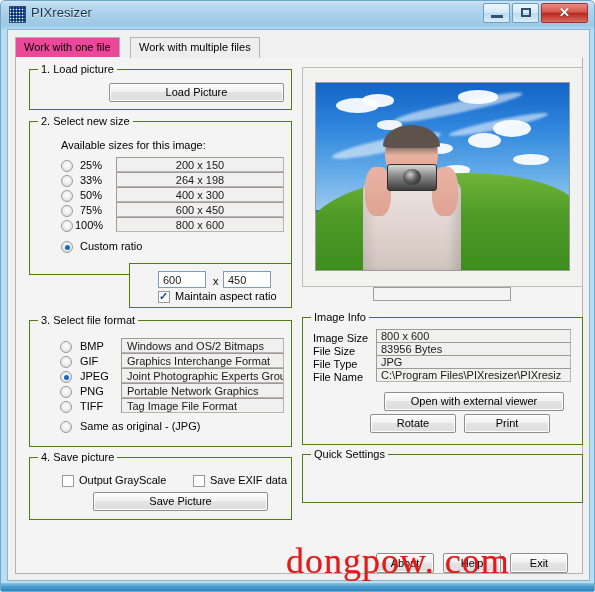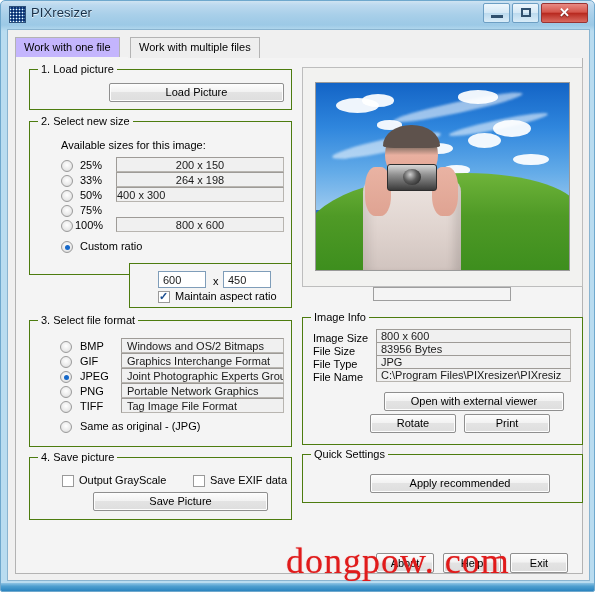--- a/index.html
+++ b/index.html
@@ -119,21 +119,21 @@
     position: absolute;
     left: 7px; top: 7px;
     width: 568px;
     height: 22px;
   }
   .tab {
     position: absolute;
     top: 0;
     height: 21px;
     box-sizing: border-box;
-    background: #c4b5fd;
+    background: #ec4899;
     border: 1px solid #b3b3b3;
     border-bottom: none;
     font-size: 11px;
     line-height: 19px;
     padding: 0 8px;
     color: #000;
     white-space: nowrap;
   }
   #tab-0 { left: 0; }
   #tab-1 { left: 115px; background: #eeeeee; }
@@ -403,24 +403,25 @@
         <div class="radio" style="left:31px; top:38px;"></div>
         <div class="lbl" style="left:50px; top:37px;">25%</div>
         <div class="field" style="left:86px; top:35px; width:168px; height:15px; line-height:14px; text-align:center;">200 x 150</div>
 
         <div class="radio" style="left:31px; top:53px;"></div>
         <div class="lbl" style="left:50px; top:52px;">33%</div>
         <div class="field" style="left:86px; top:50px; width:168px; height:15px; line-height:14px; text-align:center;">264 x 198</div>
 
         <div class="radio" style="left:31px; top:68px;"></div>
         <div class="lbl" style="left:50px; top:67px;">50%</div>
-        <div class="field" style="left:86px; top:65px; width:168px; height:15px; line-height:14px; ">400 x 300</div>
+        <div class="field" style="left:86px; top:65px; width:168px; height:15px; line-height:14px; text-align:center;">400 x 300</div>
 
         <div class="radio" style="left:31px; top:83px;"></div>
         <div class="lbl" style="left:50px; top:82px;">75%</div>
+        <div class="field" style="left:86px; top:80px; width:168px; height:15px; line-height:14px; text-align:center;">600 x 450</div>
 
         <div class="radio" style="left:31px; top:98px;"></div>
         <div class="lbl" style="left:45px; top:97px;">100%</div>
         <div class="field" style="left:86px; top:95px; width:168px; height:15px; line-height:14px; text-align:center;">800 x 600</div>
 
         <div class="radio on" style="left:31px; top:119px;"></div>
         <div class="lbl" style="left:50px; top:118px;">Custom ratio</div>
       </div>
 
       <div class="group" style="left:113px; top:205px; width:163px; height:45px; background:#f4f4f4;">
@@ -511,21 +512,20 @@
         <div class="lbl" style="left:10px; top:53px;">File Name</div>
         <div class="field" style="left:73px; top:50px; width:195px; height:14px; line-height:13px; padding-left:4px;">C:\Program Files\PIXresizer\PIXresiz</div>
 
         <div class="btn" style="left:67px; top:74px; width:180px; height:19px; line-height:17px;margin-left:14px;">Open with external viewer</div>
         <div class="btn" style="left:67px; top:96px; width:86px; height:19px; line-height:17px;">Rotate</div>
         <div class="btn" style="left:161px; top:96px; width:86px; height:19px; line-height:17px;">Print</div>
       </div>
 
       <div class="group" style="left:286px; top:396px; width:281px; height:49px;">
         <div class="legend">Quick Settings</div>
-        <div class="btn" style="left:67px; top:19px; width:180px; height:19px; line-height:17px;">Apply recommended</div>
       </div>
 
       <div class="btn" style="left:360px; top:495px; width:58px; height:20px; line-height:18px;">About</div>
       <div class="btn" style="left:427px; top:495px; width:58px; height:20px; line-height:18px;">Help</div>
       <div class="btn" style="left:494px; top:495px; width:58px; height:20px; line-height:18px;">Exit</div>
 
     </div>
   </div>
 
   <div id="watermark">dongpow. com</div>

